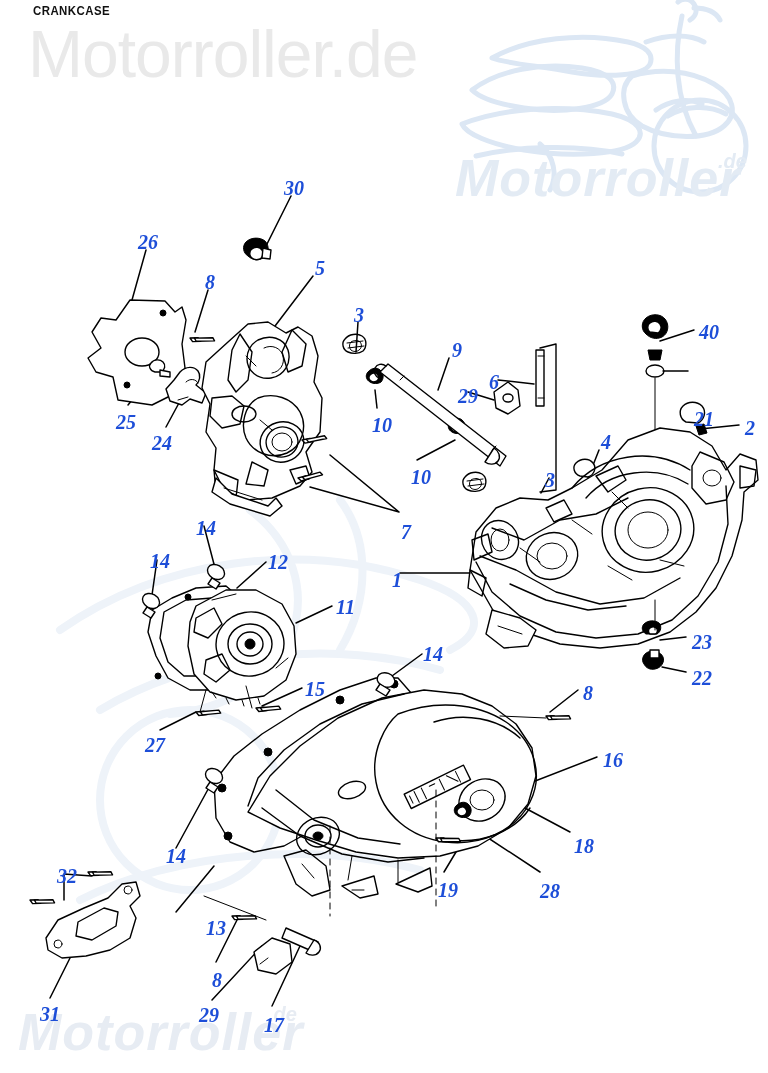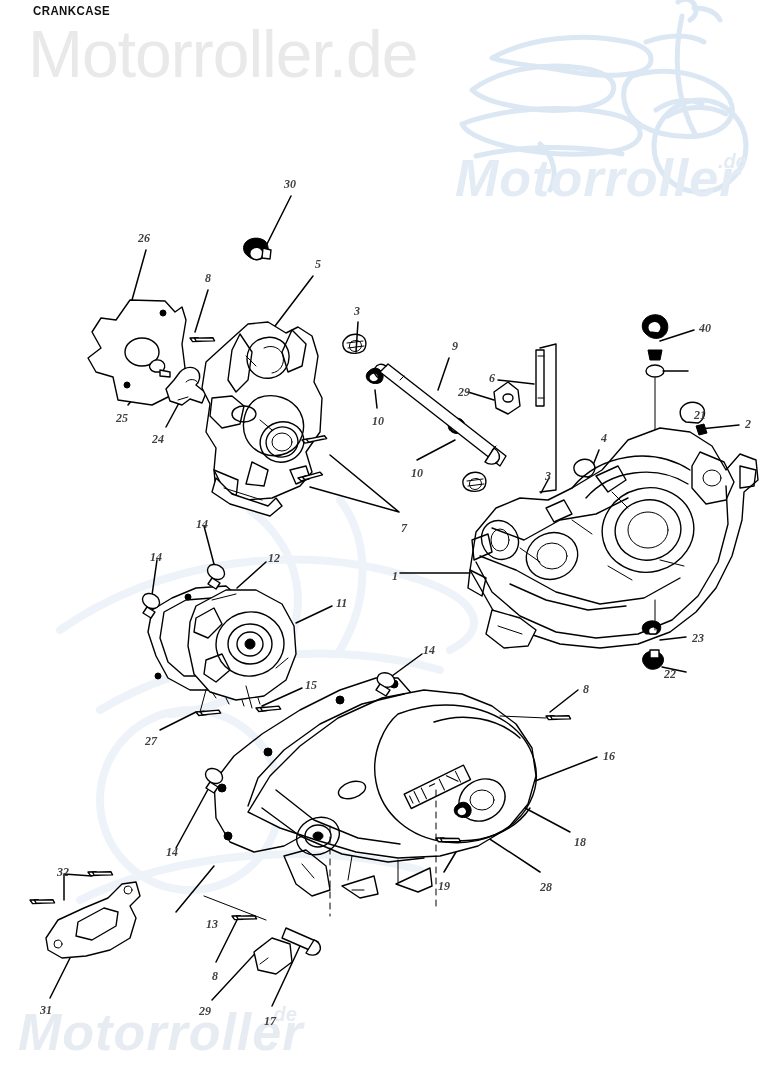--- a/index.html
+++ b/index.html
@@ -24,21 +24,21 @@
   #wm-ghost{position:absolute;left:40px;top:470px;width:700px;height:560px;
       pointer-events:none;}
 
   
   #title{position:absolute;left:33px;top:3px;font-size:13px;font-weight:bold;
       letter-spacing:0.5px;color:#111;font-family:"Liberation Sans",sans-serif;
       transform:scaleX(0.88);transform-origin:left top;}
 
   
   .cal{position:absolute;font-family:"Liberation Serif",serif;font-weight:bold;
-       font-style:italic;font-size:12px;color:#404040;line-height:1;
+       font-style:italic;font-size:20px;color:#1d4ed8;line-height:1;
        letter-spacing:0px;}
 
   #art{position:absolute;left:0;top:0;}
 </style>
 </head>
 <body>
 
 <div id="sheet">
 
   <div class="wm" id="wm-top-text">Motorroller.de</div>
@@ -502,21 +502,21 @@
       <div class="cal" style="left: 411px; top: 467px;">10</div>
       <div class="cal" style="left: 601px; top: 432px;">4</div>
       <div class="cal" style="left: 545px; top: 470px;">3</div>
       <div class="cal" style="left: 401px; top: 522px;">7</div>
       <div class="cal" style="left: 196px; top: 518px;">14</div>
       <div class="cal" style="left: 150px; top: 551px;">14</div>
       <div class="cal" style="left: 268px; top: 552px;">12</div>
       <div class="cal" style="left: 336px; top: 597px;">11</div>
       <div class="cal" style="left: 392px; top: 570px;">1</div>
       <div class="cal" style="left: 692px; top: 632px; font-family: Liberation Serif, serif;">23</div>
-      <div class="cal" style="left: 664px; top: 668px; text-align: right;">22</div>
+      <div class="cal" style="left: 692px; top: 668px; text-align: right;">22</div>
       <div class="cal" style="left: 305px; top: 679px;">15</div>
       <div class="cal" style="left: 145px; top: 735px;">27</div>
       <div class="cal" style="left: 423px; top: 644px;">14</div>
       <div class="cal" style="left: 583px; top: 683px;">8</div>
       <div class="cal" style="left: 603px; top: 750px;">16</div>
       <div class="cal" style="left: 574px; top: 836px;">18</div>
       <div class="cal" style="left: 540px; top: 881px;">28</div>
       <div class="cal" style="left: 438px; top: 880px;">19</div>
       <div class="cal" style="left: 166px; top: 846px;">14</div>
       <div class="cal" style="left: 166px; top: 918px; margin-left: 40px;">13</div>

